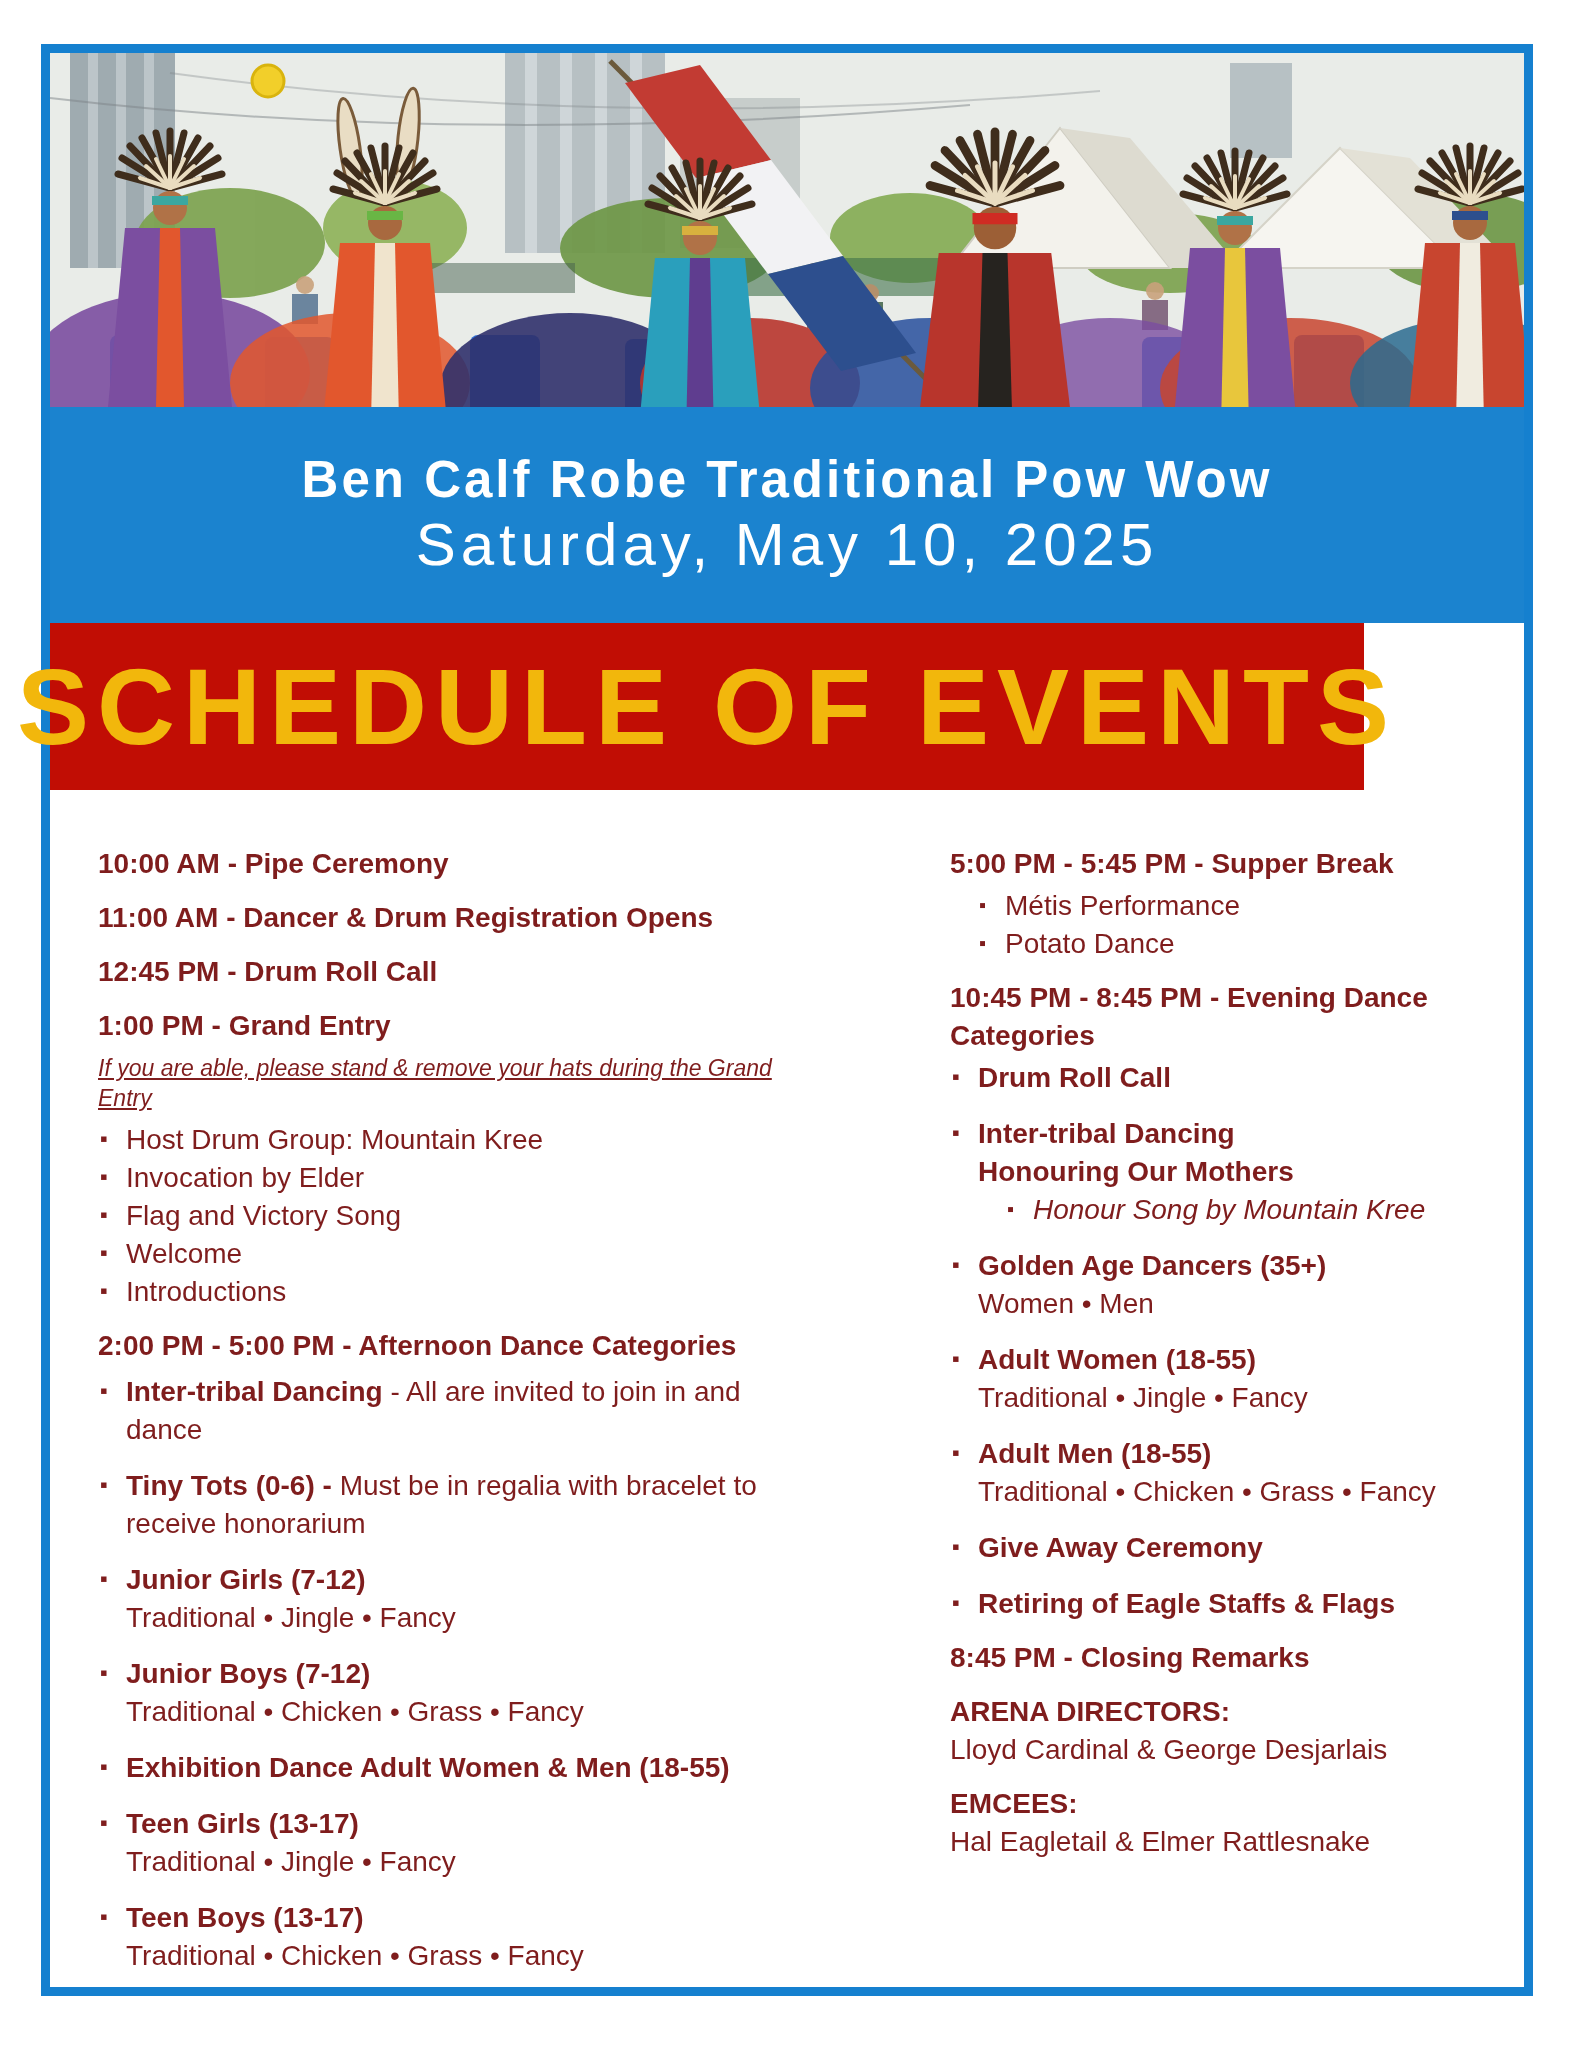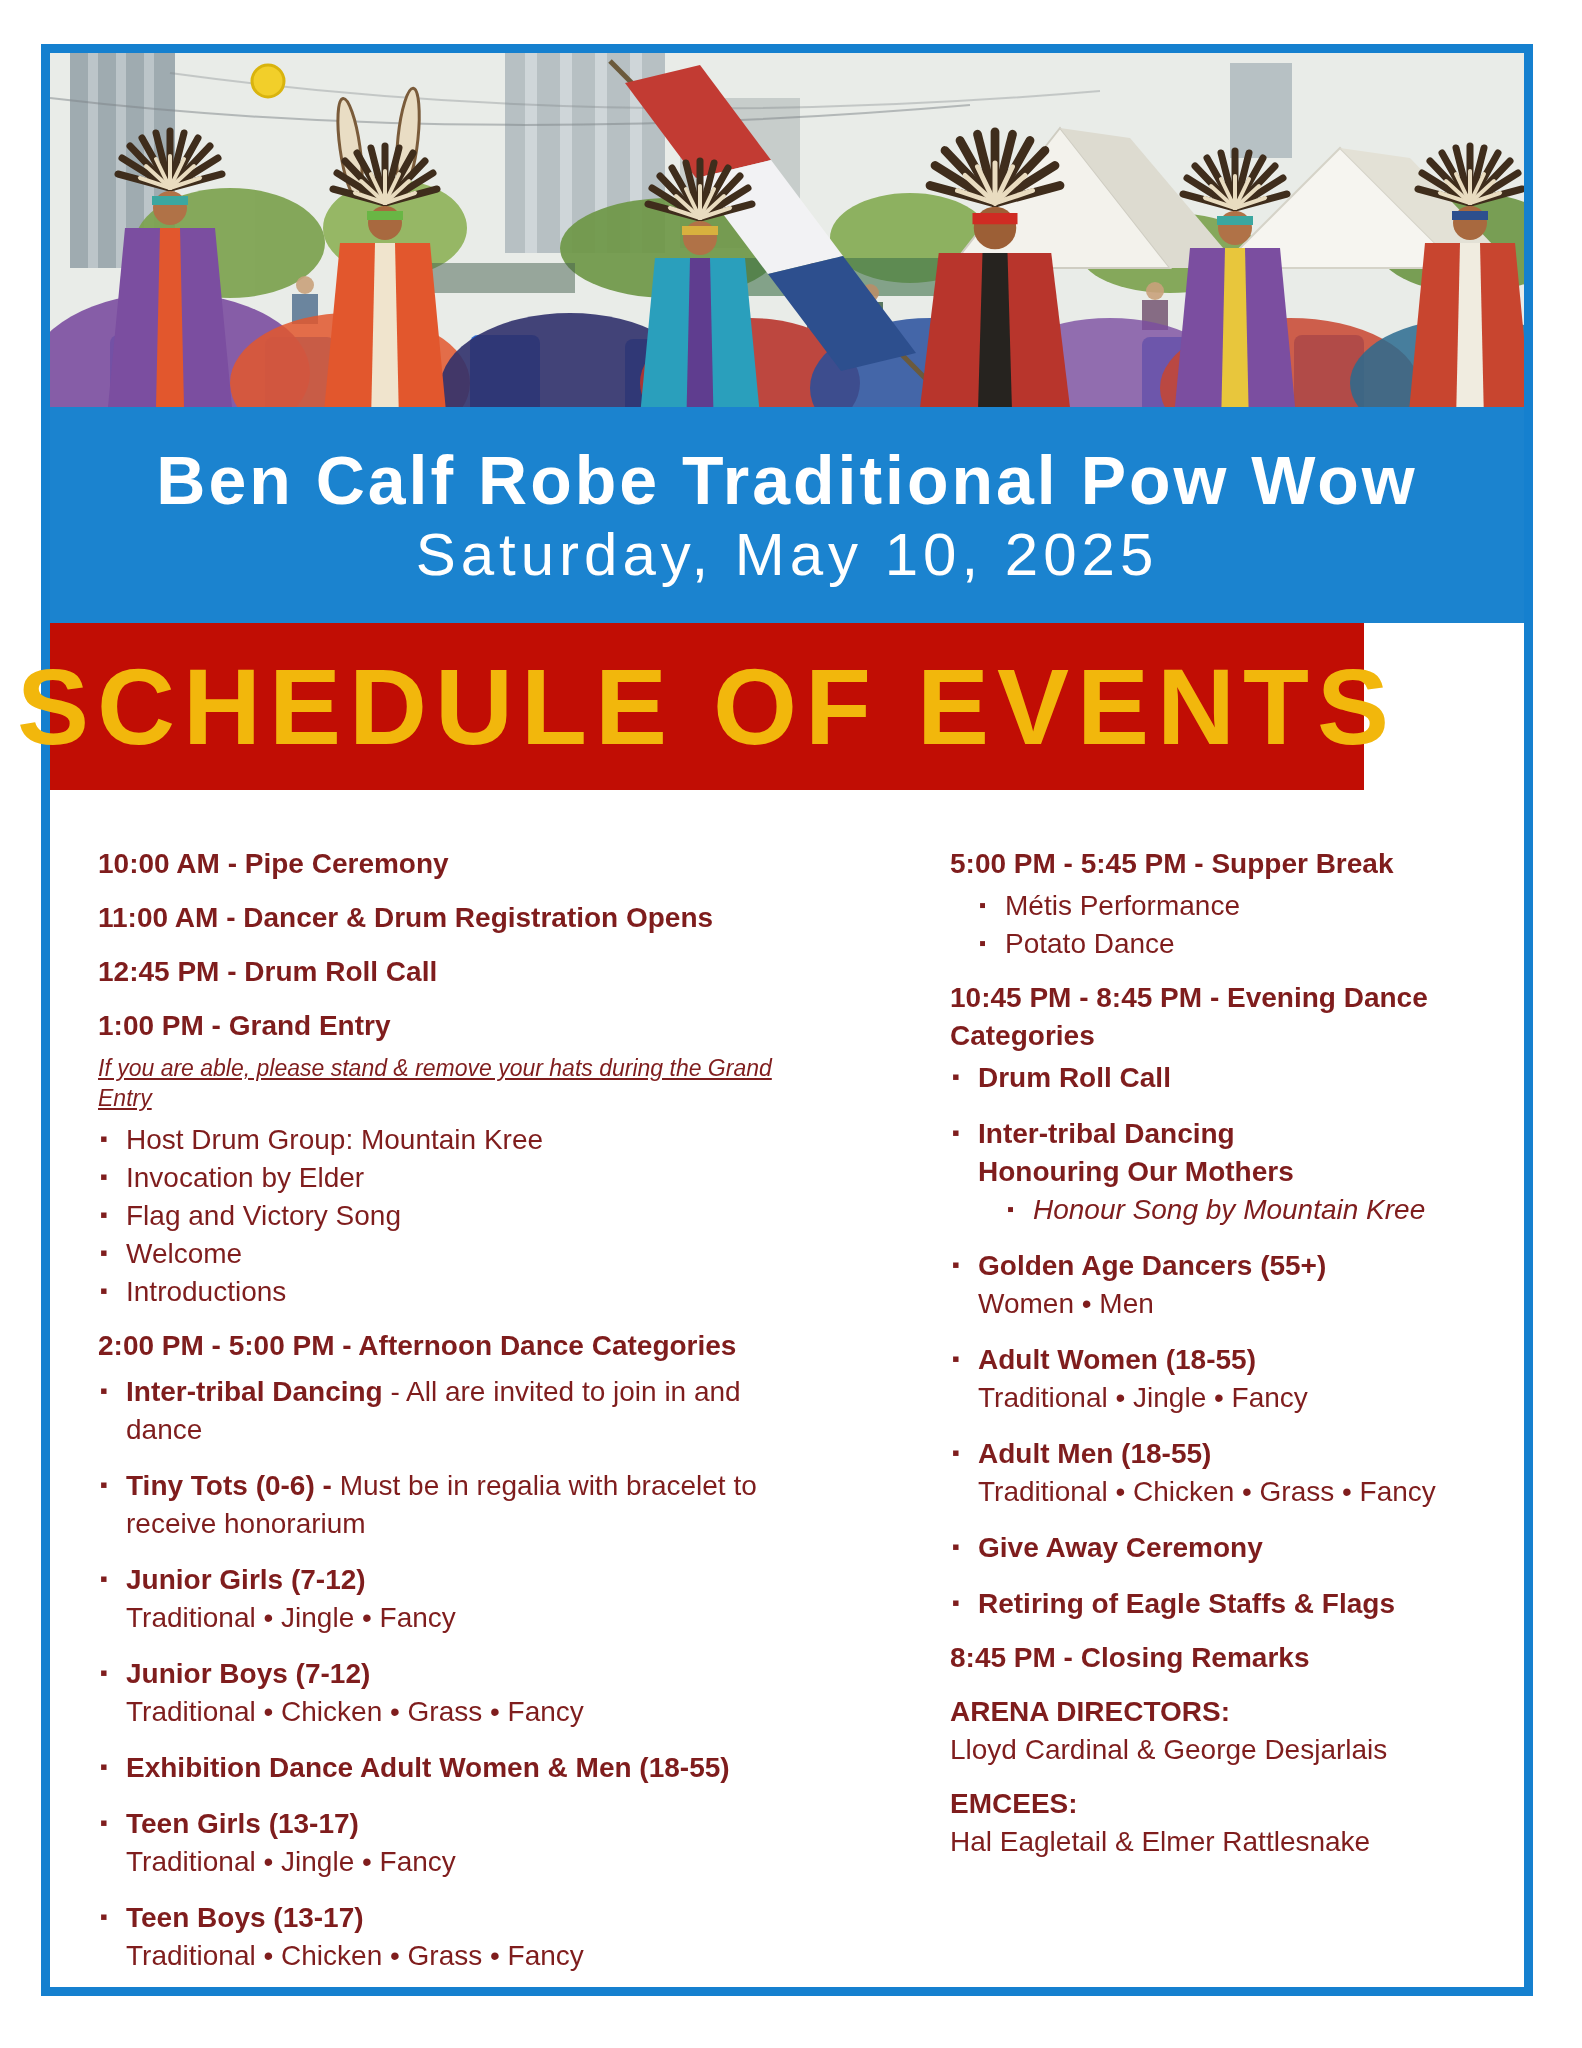--- a/index.html
+++ b/index.html
@@ -4,21 +4,21 @@
 <style>
   html,body{margin:0;padding:0;background:#ffffff;}
   .page{position:relative;width:1582px;height:2048px;background:#ffffff;overflow:hidden;
         font-family:"Liberation Sans",sans-serif;-webkit-font-smoothing:antialiased;}
   .frame{position:absolute;left:41px;top:44px;width:1492px;height:1952px;
          border:9px solid #1580cf;box-sizing:border-box;}
   .photo{position:absolute;left:50px;top:53px;width:1474px;height:354px;overflow:hidden;background:#e9ece8;}
   .photo svg{display:block;width:100%;height:100%;}
   .band-blue{position:absolute;left:50px;top:407px;width:1474px;height:216px;background:#1b83cf;
              display:flex;flex-direction:column;align-items:center;justify-content:center;color:#ffffff;}
-  .title{font-size:68px;font-weight:bold;letter-spacing:3px;line-height:1.15;white-space:nowrap;text-align:right;}
+  .title{font-size:51px;font-weight:bold;letter-spacing:3px;line-height:1.15;white-space:nowrap;text-align:right;}
   .date{font-size:60px;font-weight:normal;letter-spacing:5px;line-height:1.15;white-space:nowrap;}
   .band-red{position:absolute;left:50px;top:623px;width:1314px;height:167px;background:#c10d04;
             display:flex;align-items:center;justify-content:center;}
   .banner-text{font-size:108px;font-weight:bold;color:#f2b70c;letter-spacing:8px;white-space:nowrap;}
   .col{position:absolute;top:845px;font-size:28px;line-height:38px;color:#7f1d1d;}
   .col-left{left:98px;width:700px;}
   .col-right{left:950px;width:545px;}
   .h{font-weight:bold;}
   .mt{margin-top:16px;}
   .note{font-size:23px;line-height:30px;font-style:italic;margin-top:8px;text-decoration:underline;}
@@ -269,21 +269,21 @@
     <div class="list-tight">
       <div class="li"><span class="bul">▪</span><span class="b">Drum Roll Call</span></div>
       <div class="li sp">
         <span class="bul">▪</span>
         <div class="b">Inter-tribal Dancing</div>
         <div class="b">Honouring Our Mothers</div>
         <div class="subli"><span class="bul">▪</span><span class="it">Honour Song by Mountain Kree</span></div>
       </div>
       <div class="li sp">
           <span class="bul">▪</span>
-          <div class="b">Golden Age Dancers (55+)</div>
+          <div class="b">Golden Age Dancers (35+)</div>
           <div class="sub">Women • Men</div>
         </div>
       <div class="li sp">
           <span class="bul">▪</span>
           <div class="b">Adult Women (18-55)</div>
           <div class="sub">Traditional • Jingle • Fancy</div>
         </div>
       <div class="li sp">
           <span class="bul">▪</span>
           <div class="b">Adult Men (18-55)</div>

